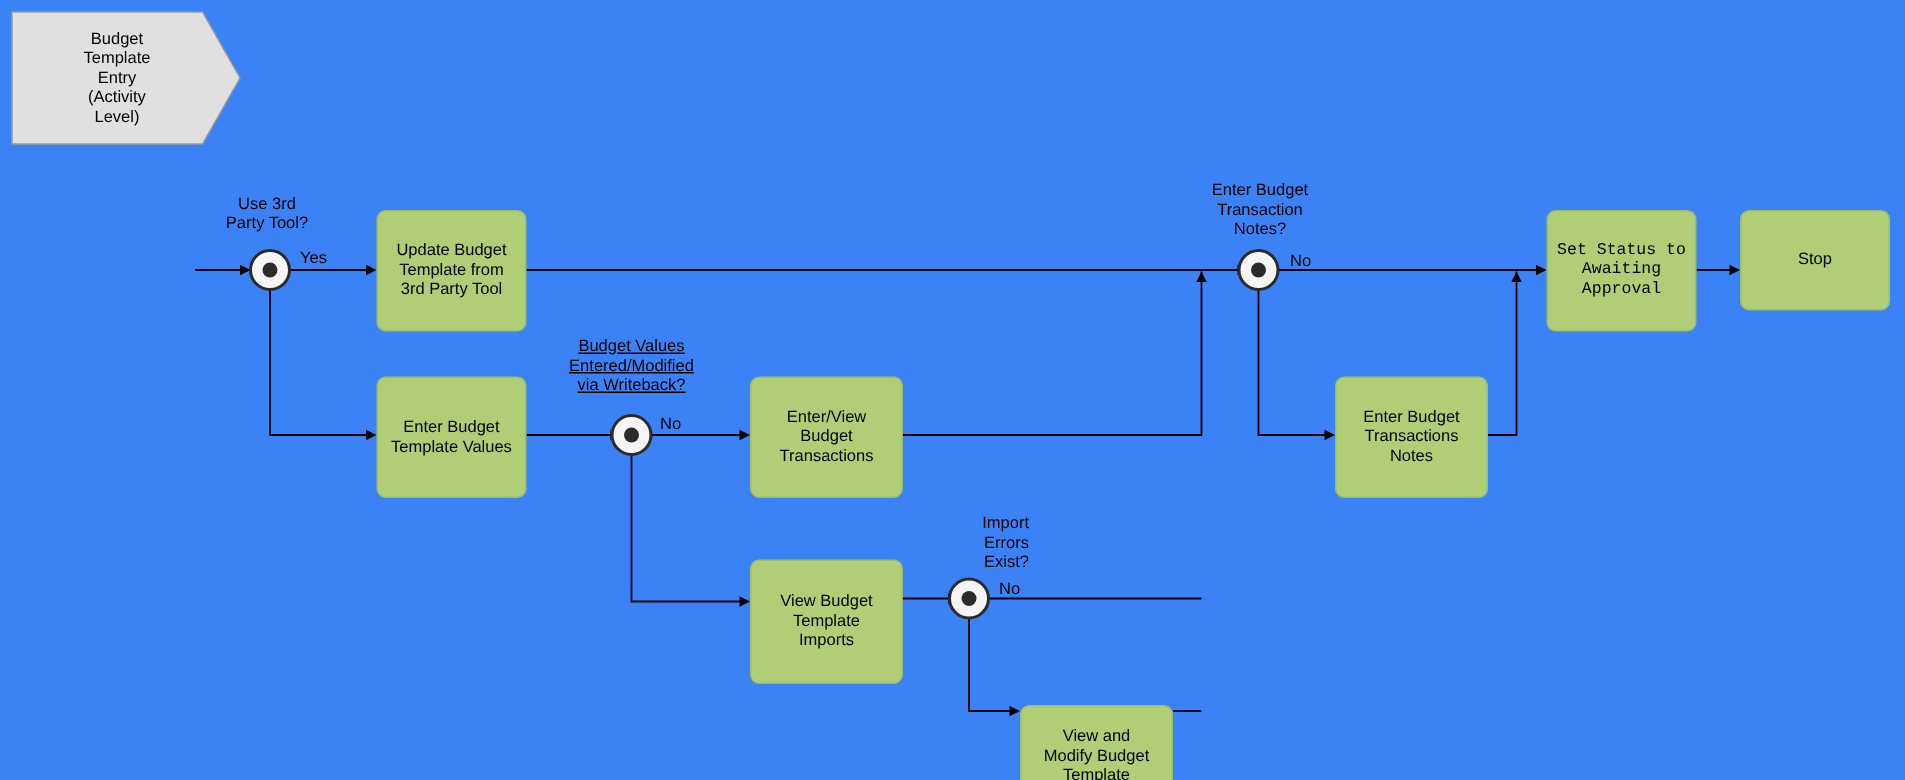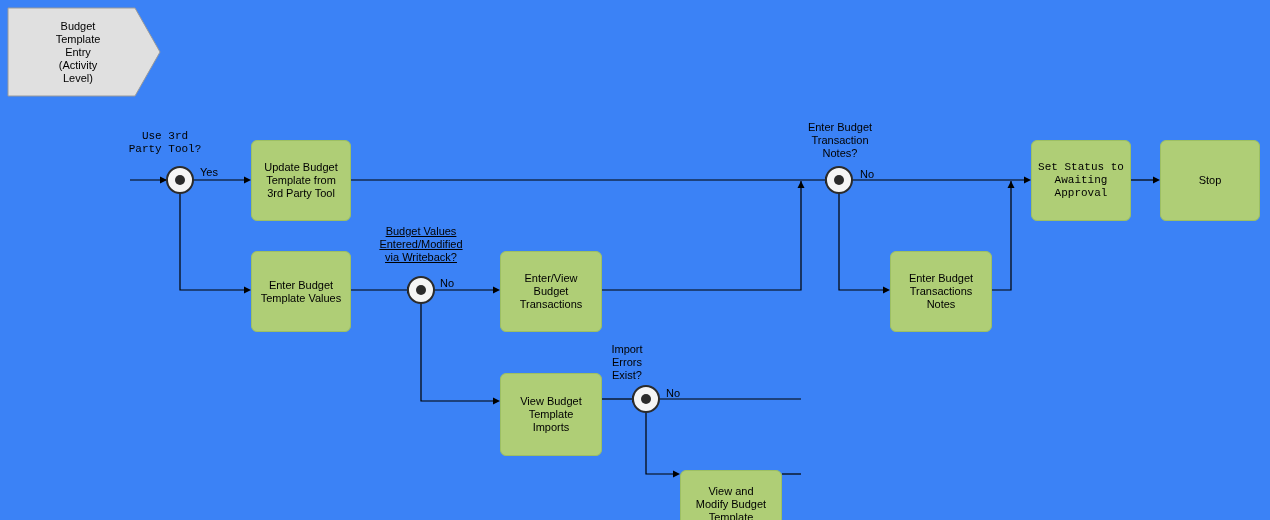--- a/index.html
+++ b/index.html
@@ -171,30 +171,30 @@
 Import Errors</div>
 
   <div class="node" style="left:890px; top:251px; width:102px; height:81px;">Enter Budget
 Transactions
 Notes</div>
 
   <div class="node" style="left:1031px; top:140px; width:100px; height:81px;font-family:Liberation Mono, monospace;">Set Status to
 Awaiting
 Approval</div>
 
-  <div class="node" style="left:1160px; top:140px; width:100px; height:81px;text-align:right;">Stop</div>
-
-  <div class="label" style="left:124px; top:130px; width:82px;font-family:Liberation Mono, monospace;">Use 3rd
+  <div class="node" style="left:1160px; top:140px; width:100px; height:67px;text-align:right;">Stop</div>
+
+  <div class="label" style="left:137px; top:130px; width:82px;">Use 3rd
 Party Tool?</div>
 
   <div class="label" style="left:355px; top:225px; width:132px;text-decoration:underline;">Budget Values
 Entered/Modified
 via Writeback?</div>
 
-  <div class="label" style="left:594px; top:343px; width:66px;">Import
+  <div class="label" style="left:620px; top:343px; width:66px;text-align:right;">Import
 Errors
 Exist?</div>
 
   <div class="label" style="left:785px; top:121px; width:110px;">Enter Budget
 Transaction
 Notes?</div>
 
   <div class="label left" style="left:200px; top:166px;">Yes</div>
 
   <div class="label left" style="left:440px; top:277px;">No</div>

